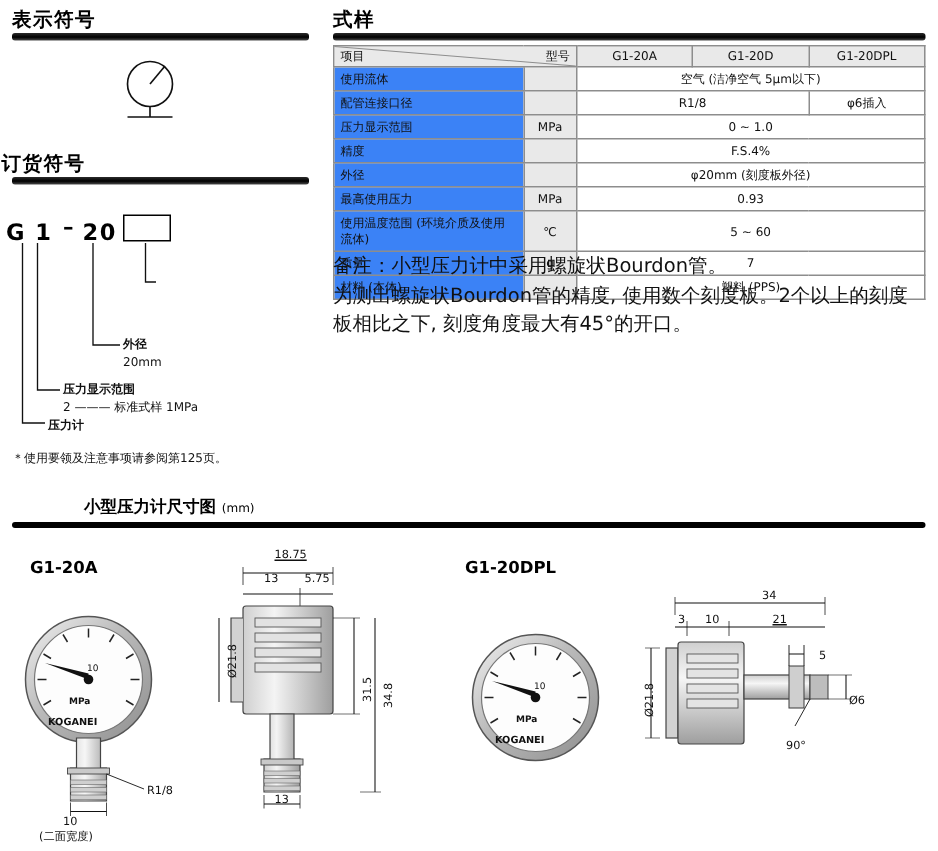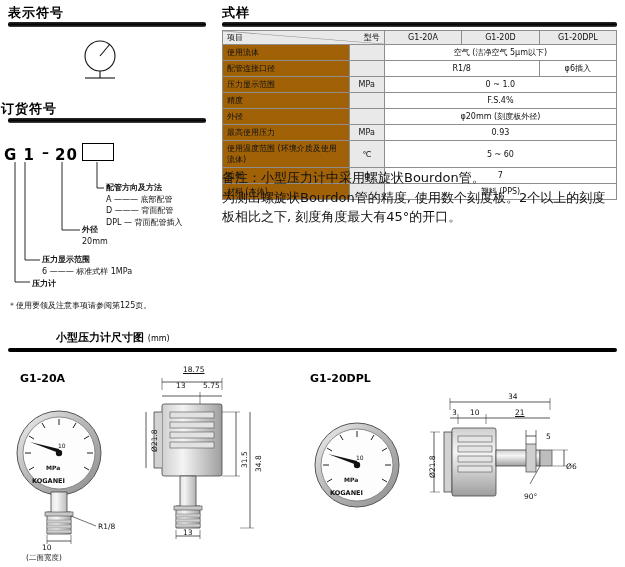--- a/index.html
+++ b/index.html
@@ -43,21 +43,21 @@
     font-size: 8px;
     color: #111;
   }
   table.spec td, table.spec th {
     border: 1px solid #8d8d8d;
     padding: 2px 4px;
     font-weight: normal;
     height: 12px;
     box-sizing: border-box;
   }
-  .lbl-col { width: 108px; background: #a16207; }
+  .lbl-col { width: 108px; background: #3b82f6; }
   .unit-col { width: 30px; background: #e9e9e9; text-align: center; }
   .val-col { width: 66px; text-align: center; background: #fff; }
   .hdr-row td { background: #e9e9e9; text-align: center; font-weight: bold; }
   .diag-cell {
     position: relative;
     background: #e9e9e9;
     padding: 0;
     width: 138px;
   }
   .diag-cell .dl { position:absolute; left:0; top:0; width:100%; height:100%; }
@@ -165,35 +165,29 @@
       <path d="M97,22 L97,48 L104,48" fill="none" stroke="#111" stroke-width="0.9"></path>
 
       <path d="M62,22 L62,90 L80,90" fill="none" stroke="#111" stroke-width="0.9"></path>
 
       <path d="M25,22 L25,120 L40,120" fill="none" stroke="#111" stroke-width="0.9"></path>
 
       <path d="M15,22 L15,142 L30,142" fill="none" stroke="#111" stroke-width="0.9"></path>
     </svg>
   </div>
 
-  <div class="oc-text" style="left:106px; top:182px;">
-    <b>配管方向及方法</b><br>
-    <span>A ——— 底部配管</span><br>
-    <span>D ——— 背面配管</span><br>
-    <span>DPL — 背面配管插入</span>
-  </div>
 
   <div class="oc-text" style="left:82px; top:224px;">
     <b>外径</b><br>
     <span>20mm</span>
   </div>
 
   <div class="oc-text" style="left:42px; top:254px;">
     <b>压力显示范围</b><br>
-    <span>6 ——— 标准式样 1MPa</span>
+    <span>2 ——— 标准式样 1MPa</span>
   </div>
 
   <div class="oc-text" style="left:32px; top:278px;">
     <b>压力计</b>
   </div>
 
   <div class="footnote" style="left:8px; top:300px;">＊使用要领及注意事项请参阅第125页。</div>
 
   <div class="sec-head" style="left:222px; top:4px;">式样</div>
   <div class="sec-bar tap" style="left:222px; top:22px; width:395px;"></div>

